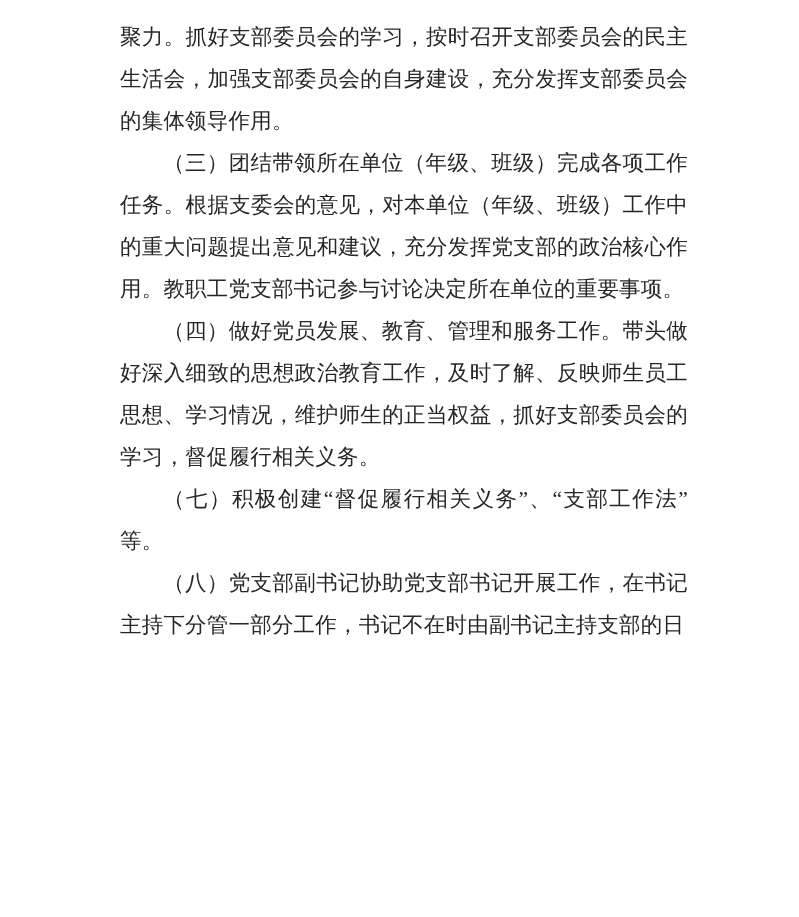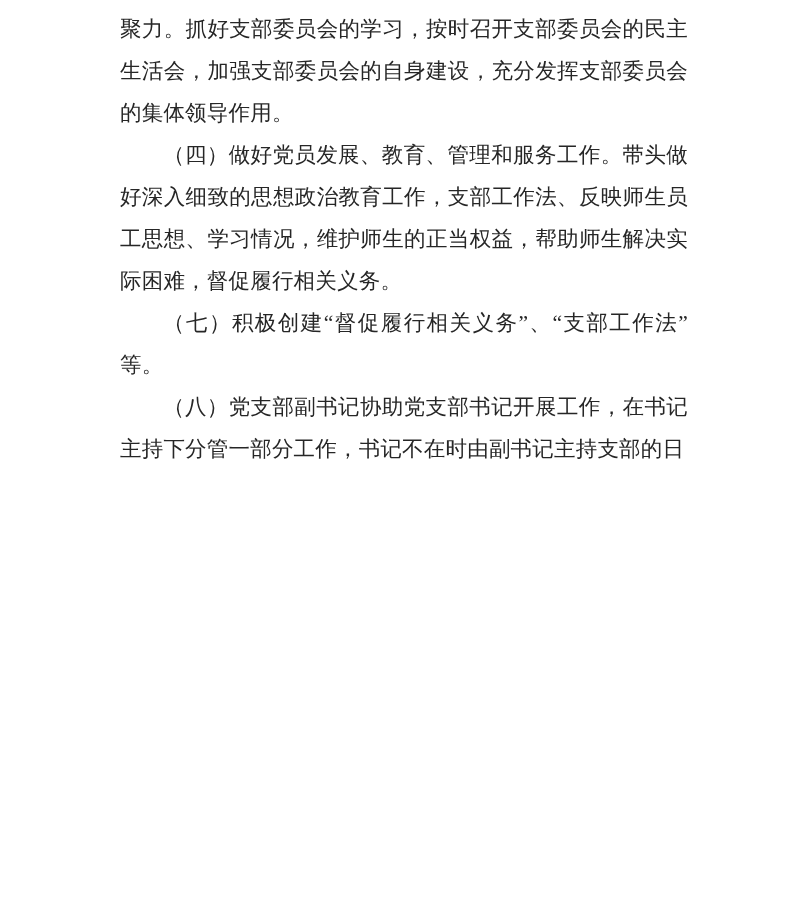--- a/index.html
+++ b/index.html
@@ -7,21 +7,21 @@
     padding: 0;
     background: #ffffff;
   }
   .page {
     position: relative;
     width: 799px;
     height: 917px;
     background: #ffffff;
     overflow: hidden;
     box-sizing: border-box;
-    padding: 8px 111px 0 120px;
+    padding: 16px 111px 0 120px;
   }
   .doc-body {
     font-family: "Liberation Serif", "DejaVu Serif", serif;
     font-size: 21.5px;
     line-height: 42px;
     color: #262626;
     text-align: justify;
     text-justify: inter-character;
     letter-spacing: 0.2px;
   }
@@ -33,17 +33,18 @@
   .doc-body p.continuation {
     text-indent: 0;
   }
 </style>
 </head>
 <body>
 
 <div class="page">
   <div class="doc-body">
     <p class="continuation">聚力。抓好支部委员会的学习，按时召开支部委员会的民主生活会，加强支部委员会的自身建设，充分发挥支部委员会的集体领导作用。</p>
-    <p>（四）做好党员发展、教育、管理和服务工作。带头做好深入细致的思想政治教育工作，支部工作法、反映师生员工思想、学习情况，维护师生的正当权益，帮助师生解决实际困难，督促履行相关义务。</p>
+    <p>（三）团结带领所在单位（年级、班级）完成各项工作任务。根据支委会的意见，对本单位（年级、班级）工作中的重大问题提出意见和建议，充分发挥党支部的政治核心作用。教职工党支部书记参与讨论决定所在单位的重要事项。</p>
+    <p>（四）做好党员发展、教育、管理和服务工作。带头做好深入细致的思想政治教育工作，及时了解、反映师生员工思想、学习情况，维护师生的正当权益，抓好支部委员会的学习，督促履行相关义务。</p>
     <p>（七）积极创建“督促履行相关义务”、“支部工作法”等。</p>
     <p>（八）党支部副书记协助党支部书记开展工作，在书记主持下分管一部分工作，书记不在时由副书记主持支部的日</p>
   </div>
 </div>
 
 </body></html>

